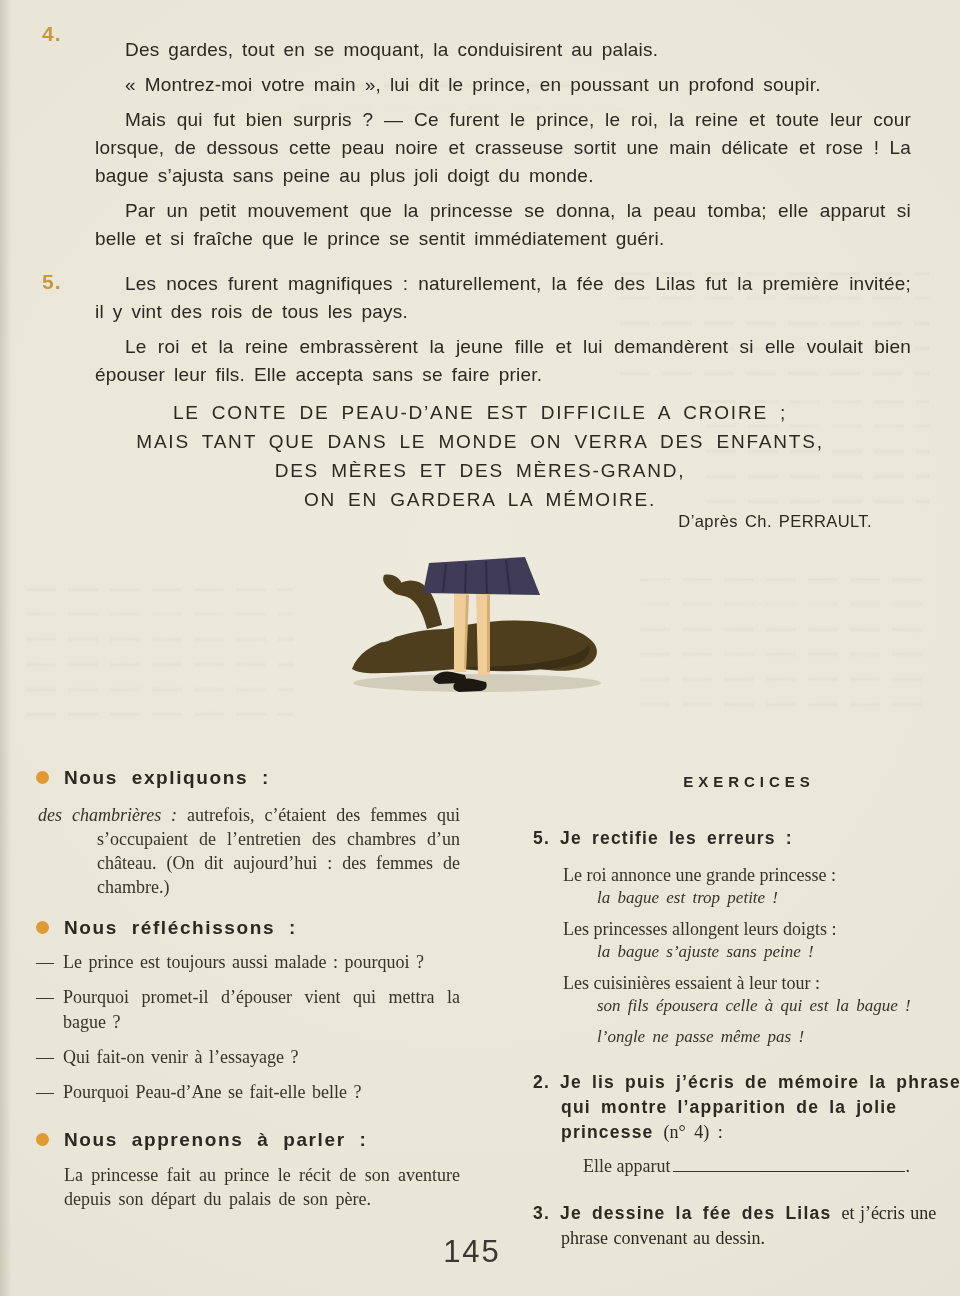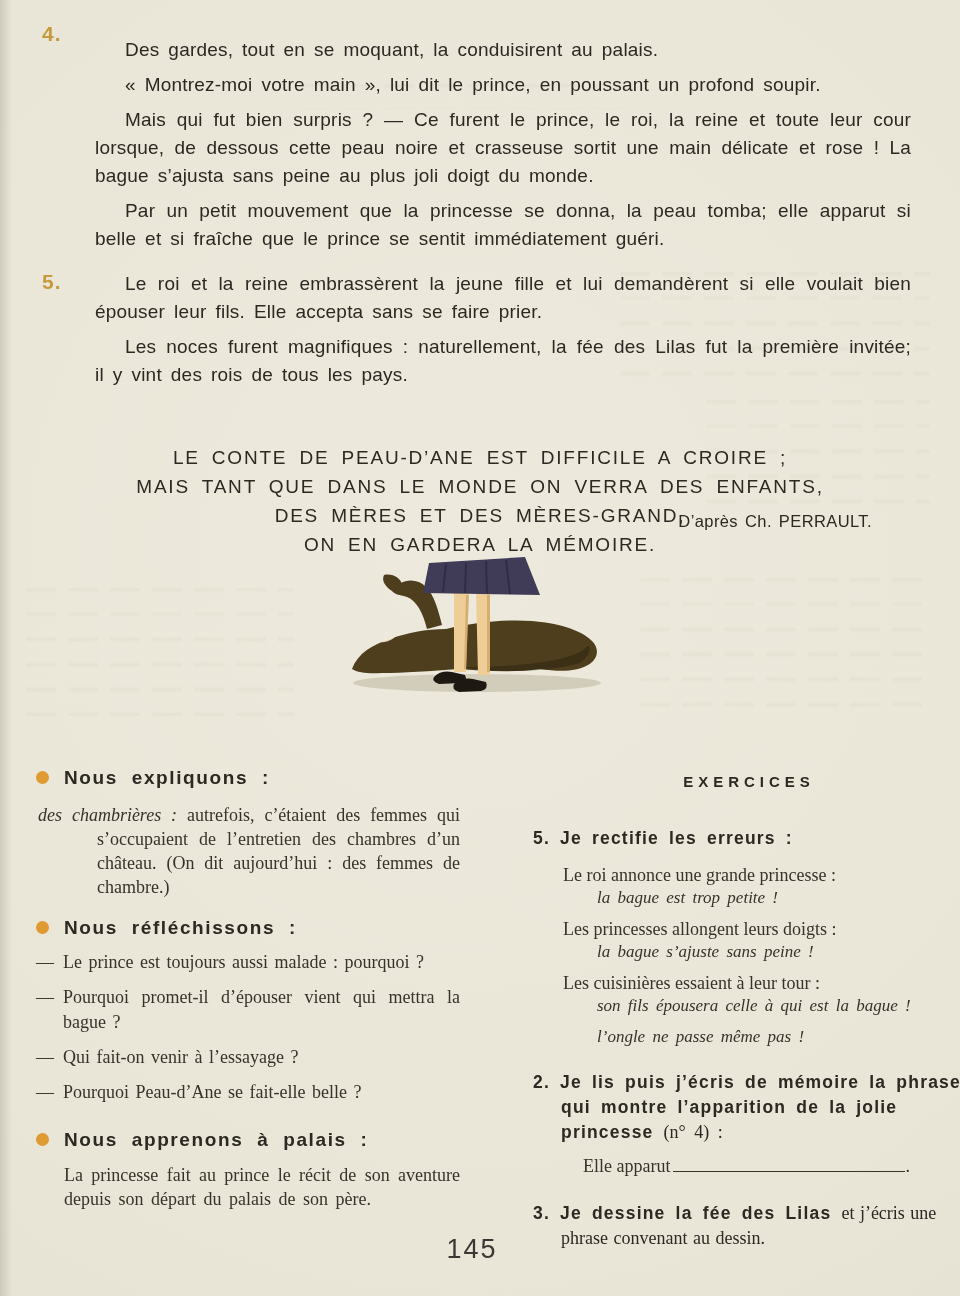--- a/index.html
+++ b/index.html
@@ -17,21 +17,21 @@
     background-image:repeating-linear-gradient(180deg, rgba(104,99,80,.55) 0 2.5px, rgba(0,0,0,0) 2.5px 25px);
     -webkit-mask-image:repeating-linear-gradient(90deg,#000 0 30px, transparent 30px 42px);
     mask-image:repeating-linear-gradient(90deg,#000 0 30px, transparent 30px 42px);
     opacity:.09;filter:blur(1.3px);}
   
   .secnum{position:absolute;font-size:21px;font-weight:bold;color:var(--accent,#c6993c);letter-spacing:1px;}
   .read{position:absolute;left:95px;width:816px;text-align:justify;
     font-size:19px;line-height:28px;word-spacing:3.5px;letter-spacing:.2px;}
   .read p{margin:0 0 7px 0;text-indent:30px;}
   .poem{position:absolute;top:398px;left:0;right:0;text-align:center;
-    font-size:19px;line-height:29px;letter-spacing:1.8px;word-spacing:5px;margin-top:45px;}
+    font-size:19px;line-height:29px;letter-spacing:1.8px;word-spacing:5px;}
   .attribution{position:absolute;top:512px;right:88px;font-size:16.5px;letter-spacing:.4px;word-spacing:2px;}
   
   .note{position:absolute;left:36px;width:424px;}
   .nh{font-weight:bold;font-size:19px;line-height:24px;letter-spacing:1.6px;word-spacing:7px;white-space:nowrap;}
   .bullet{display:inline-block;width:13px;height:13px;border-radius:50%;
     background:var(--bullet,#df9a31);margin-right:15px;position:relative;top:0;}
   .serif{font-family:"Liberation Serif",serif;color:var(--serif-ink,#38322a);}
   .def{margin:13px 0 0 2px;padding-left:59px;text-indent:-59px;
     font-size:18px;line-height:24px;text-align:justify;word-spacing:2px;}
   .term{font-style:italic;}
@@ -50,21 +50,21 @@
   .corr{font-family:"Liberation Serif",serif;color:var(--serif-ink,#38322a);
     font-style:italic;font-size:17px;line-height:22px;padding-left:64px;word-spacing:3px;}
   .pair1{margin-top:13px;}
   .ext2{margin-top:22px;}
   .note-reg{font-weight:normal;font-family:"Liberation Serif",serif;letter-spacing:0;font-size:18px;}
   .ans{margin-top:8px;padding-left:50px;font-family:"Liberation Serif",serif;
     color:var(--serif-ink,#38322a);font-size:18px;line-height:26px;}
   .blank{display:inline-block;width:232px;height:1em;border-bottom:1.6px solid #3a342c;margin-left:3px;vertical-align:baseline;}
   .ext3-rest{font-weight:normal;font-family:"Liberation Serif",serif;letter-spacing:0;word-spacing:1px;font-size:18px;}
   .pagenum{position:absolute;top:1234px;left:0;width:944px;text-align:center;
-    font-size:27px;letter-spacing:2px;color:#3b3833;}
+    font-size:31px;letter-spacing:2px;color:#3b3833;}
   .illu{position:absolute;left:342px;top:551px;}
 </style>
 </head>
 <body>
 
 <div class="page" style="--paper: #e9e6d8; --ink: #2c2822; --serif-ink: #38322a; --accent: #c6993c; --bullet: #df9a31; --skin: #4e3e1d; --skirt: #403c58; --legs: #eecd96; --shoes: #1e1813;">
   <div class="edge-shade"></div>
 
   <div class="ghost" style="left:300px;top:84px;width:330px;height:26px;"></div>
   <div class="ghost" style="left:620px;top:272px;width:310px;height:112px;"></div>
@@ -75,22 +75,22 @@
   <span class="secnum" style="left:42px;top:22px;">4.</span>
   <div class="read" style="top:36px;">
     <p>Des gardes, tout en se moquant, la conduisirent au palais.</p>
     <p>« Montrez-moi votre main », lui dit le prince, en poussant un profond soupir.</p>
     <p>Mais qui fut bien surpris ? — Ce furent le prince, le roi, la reine et toute leur cour lorsque, de dessous cette peau noire et crasseuse sortit une main délicate et rose ! La bague s’ajusta sans peine au plus joli doigt du monde.</p>
     <p>Par un petit mouvement que la princesse se donna, la peau tomba; elle apparut si belle et si fraîche que le prince se sentit immédiatement guéri.</p>
   </div>
 
   <span class="secnum" style="left:42px;top:270px;">5.</span>
   <div class="read" style="top:270px;">
+    <p>Les noces furent magnifiques : naturellement, la fée des Lilas fut la première invitée; il y vint des rois de tous les pays.</p>
     <p>Le roi et la reine embrassèrent la jeune fille et lui demandèrent si elle voulait bien épouser leur fils. Elle accepta sans se faire prier.</p>
-    <p>Les noces furent magnifiques : naturellement, la fée des Lilas fut la première invitée; il y vint des rois de tous les pays.</p>
   </div>
 
   <div class="poem">
     <div>LE CONTE DE PEAU-D’ANE EST DIFFICILE A CROIRE ;</div>
     <div>MAIS TANT QUE DANS LE MONDE ON VERRA DES ENFANTS,</div>
     <div>DES MÈRES ET DES MÈRES-GRAND,</div>
     <div>ON EN GARDERA LA MÉMOIRE.</div>
   </div>
   <div class="attribution">D’après Ch. PERRAULT.</div>
 
@@ -133,21 +133,21 @@
       <span class="qd">—</span>
       <span class="qt">Qui fait-on venir à l’essayage ?</span>
       </div>
     <div class="serif q">
       <span class="qd">—</span>
       <span class="qt">Pourquoi Peau-d’Ane se fait-elle belle ?</span>
       </div>
   </div>
 
   <div class="note" style="top:1128px;">
-    <div class="nh"><span class="bullet"></span><span>Nous apprenons à palais :</span></div>
+    <div class="nh"><span class="bullet"></span><span>Nous apprenons à parler :</span></div>
     <div class="serif ap">La princesse fait au prince le récit de son aventure depuis son départ du palais de son père.</div>
   </div>
 
   <div class="exercises">
     <div class="exh">EXERCICES</div>
 
     <div>
       <div class="ext">5. Je rectifie les erreurs :</div>
       <div class="pair pair1">
         <div class="stat">Le roi annonce une grande princesse :</div>

